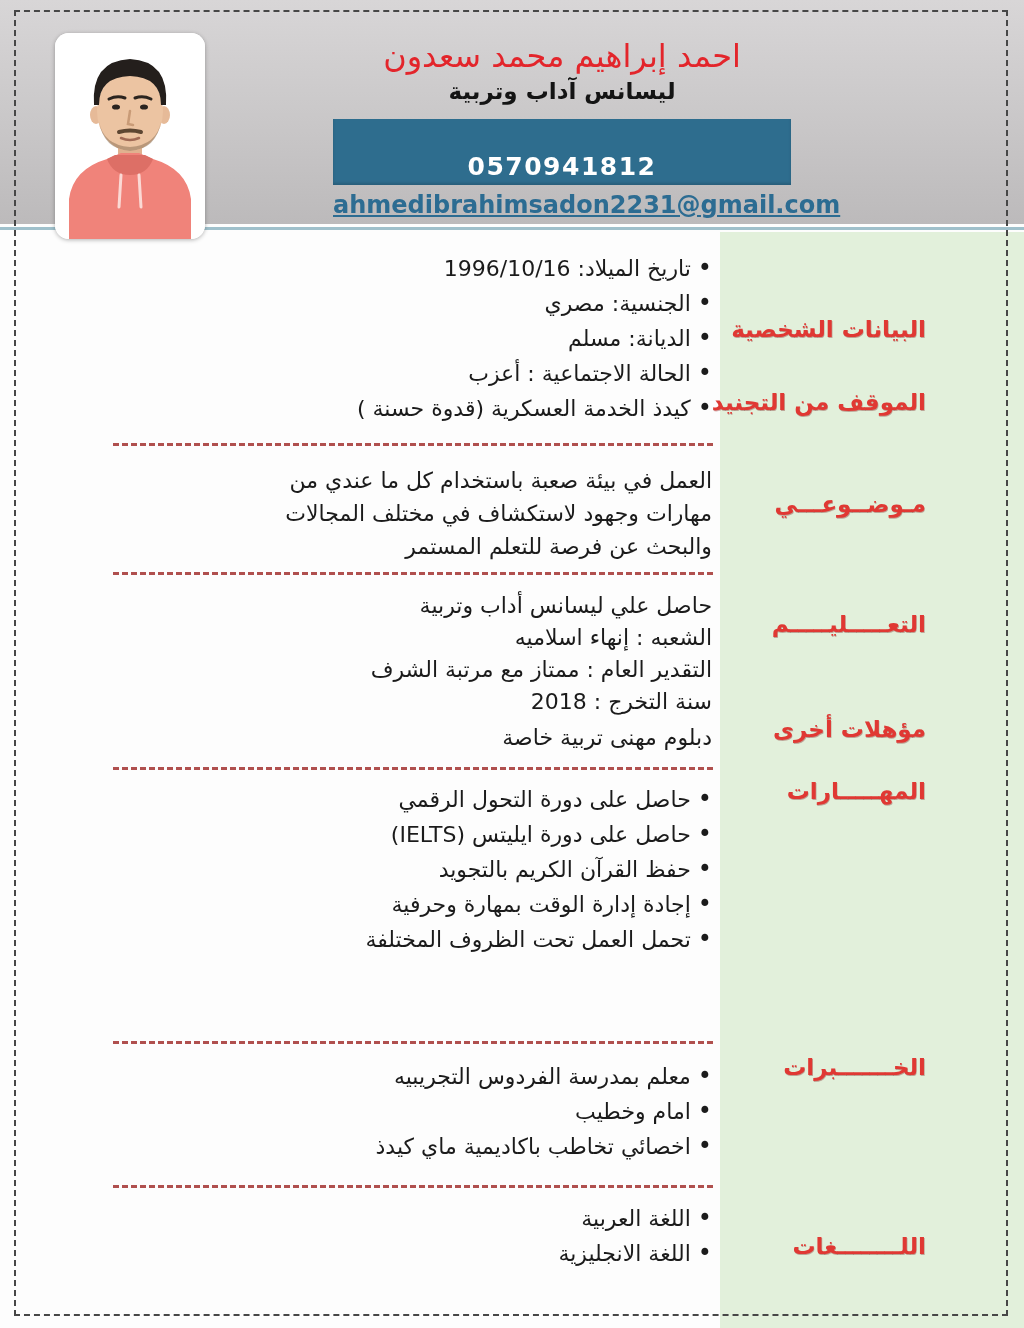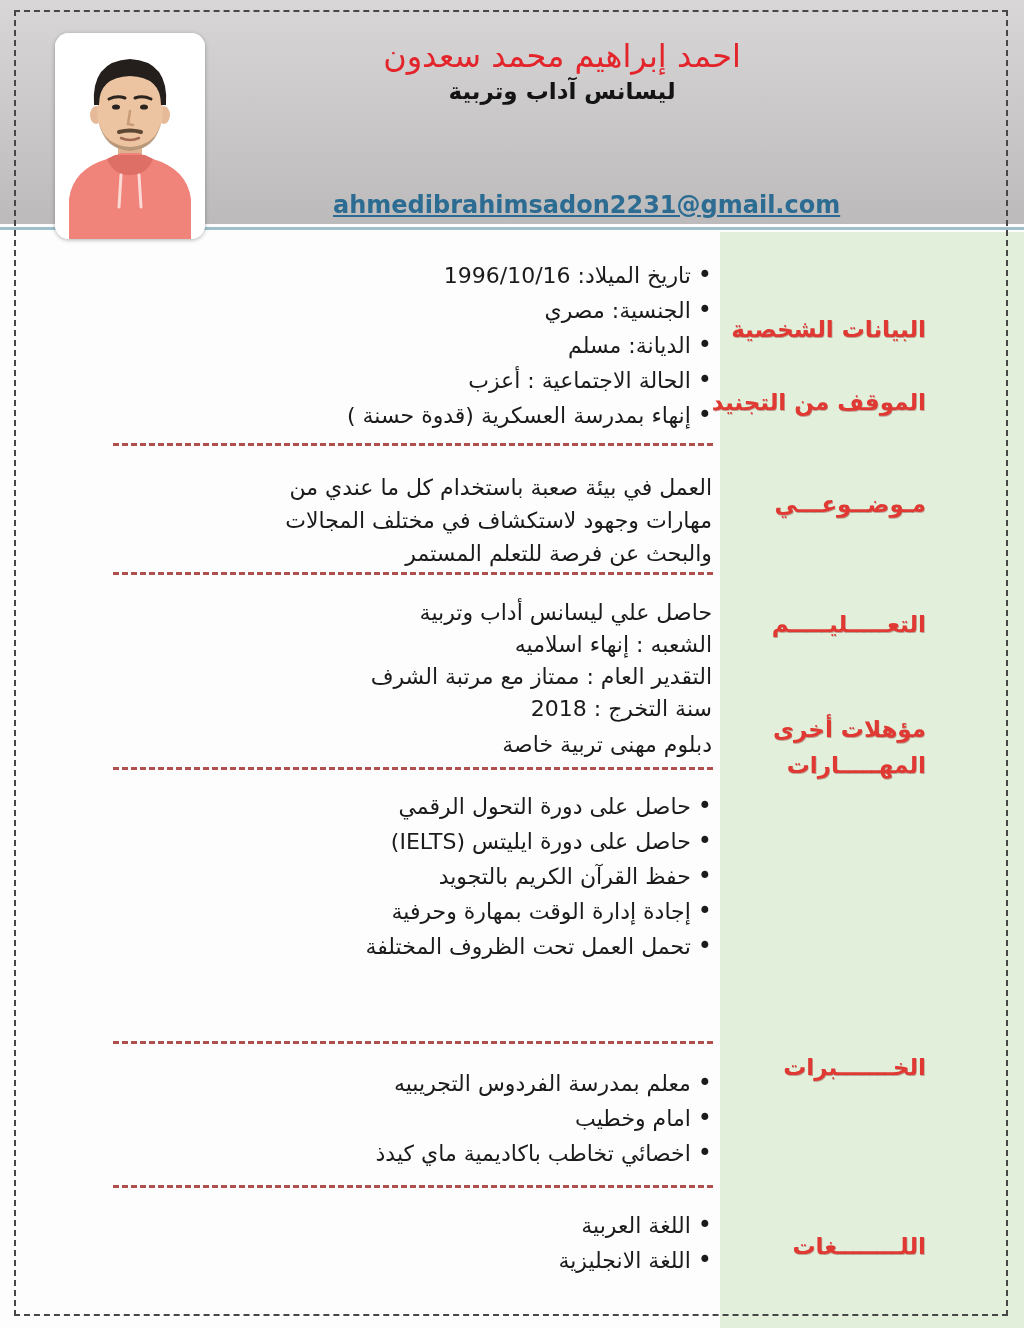--- a/index.html
+++ b/index.html
@@ -47,21 +47,21 @@
     background:#e2f0db;
     text-decoration:underline;
   }
   .side-label {
     position:absolute; right:98px; color:#e03833; font-weight:bold; font-size:23px;
     direction:rtl; white-space:nowrap; text-shadow:0.6px 0.8px 0 rgba(120,20,20,.35);
   }
   
   .content-block {
     position:absolute; left:95px; width:617px; direction:rtl; text-align:right;
-    color:#1b1b1b; font-size:22px;margin-top:7px;
+    color:#1b1b1b; font-size:22px;
   }
   .content-block .line { white-space:nowrap; }
   .bulleted .line::before { content:"\2022"; margin-left:7px; font-size:24px; }
   .separator {
     position:absolute; left:113px; width:600px; height:0;
     border-top:3px dashed #b0504e;
   }
 </style>
 </head>
 <body>
@@ -97,41 +97,44 @@
         <path d="M75 78 L73 91 L78 92" stroke="#c99b77" stroke-width="2.5" fill="none" stroke-linecap="round"></path>
 
         <path d="M64 99 Q75 96 86 99" stroke="#5d4632" stroke-width="4" fill="none" stroke-linecap="round"></path>
         <path d="M66 105 Q75 109 84 105" stroke="#a06a55" stroke-width="2.5" fill="none" stroke-linecap="round"></path>
       </svg>
     </div>
     <div class="header-center">
       <div class="name">احمد إبراهيم محمد سعدون</div>
       <div class="degree">ليسانس آداب وتربية</div>
     </div>
+    <div class="phone-bar">
+      <span class="phone">0570941812</span>
+    </div>
     <a class="email" href="#">ahmedibrahimsadon2231@gmail.com</a>
   </div>
   <div class="header-rule"></div>
 
   <div class="sidebar">
     <div class="side-label" style="top:84px">البيانات الشخصية</div>
     <div class="side-label" style="top:157px">الموقف من التجنيد</div>
     <div class="side-label" style="top:259px">مـوضــوعـــي</div>
     <div class="side-label" style="top:379px">التعـــــليـــــم</div>
     <div class="side-label" style="top:484px">مؤهلات أخرى</div>
-    <div class="side-label" style="top:520px">المهـــــارات</div>
+    <div class="side-label" style="top:546px">المهـــــارات</div>
     <div class="side-label" style="top:822px">الخـــــــبرات</div>
     <div class="side-label" style="top:1001px">اللــــــــغات</div>
   </div>
 
   <div class="content-block bulleted" style="top:251px; line-height:35px">
     <div class="line">تاريخ الميلاد: 1996/10/16</div>
     <div class="line">الجنسية: مصري</div>
     <div class="line">الديانة: مسلم</div>
     <div class="line">الحالة الاجتماعية : أعزب</div>
-    <div class="line">إنهاء بمدرسة العسكرية (قدوة حسنة )</div>
+    <div class="line">كيدذ الخدمة العسكرية (قدوة حسنة )</div>
   </div>
 
   <div class="separator" style="top:443px"></div>
 
   <div class="content-block" style="top:464px; line-height:33px">
     <div class="line">العمل في بيئة صعبة باستخدام كل ما عندي من</div>
     <div class="line">مهارات وجهود لاستكشاف في مختلف المجالات</div>
     <div class="line">والبحث عن فرصة للتعلم المستمر</div>
   </div>
 

